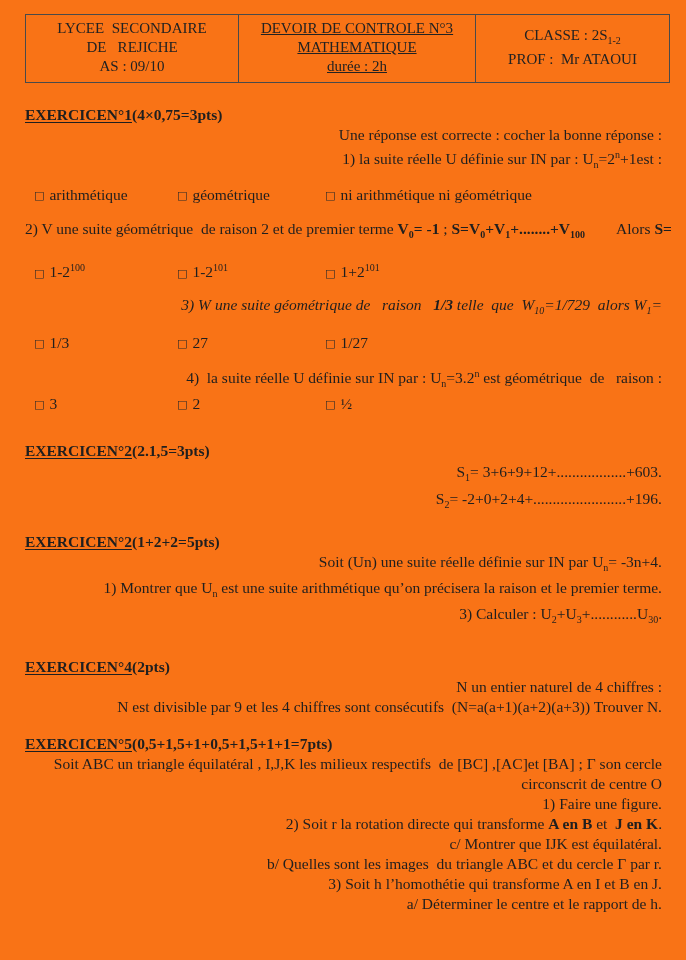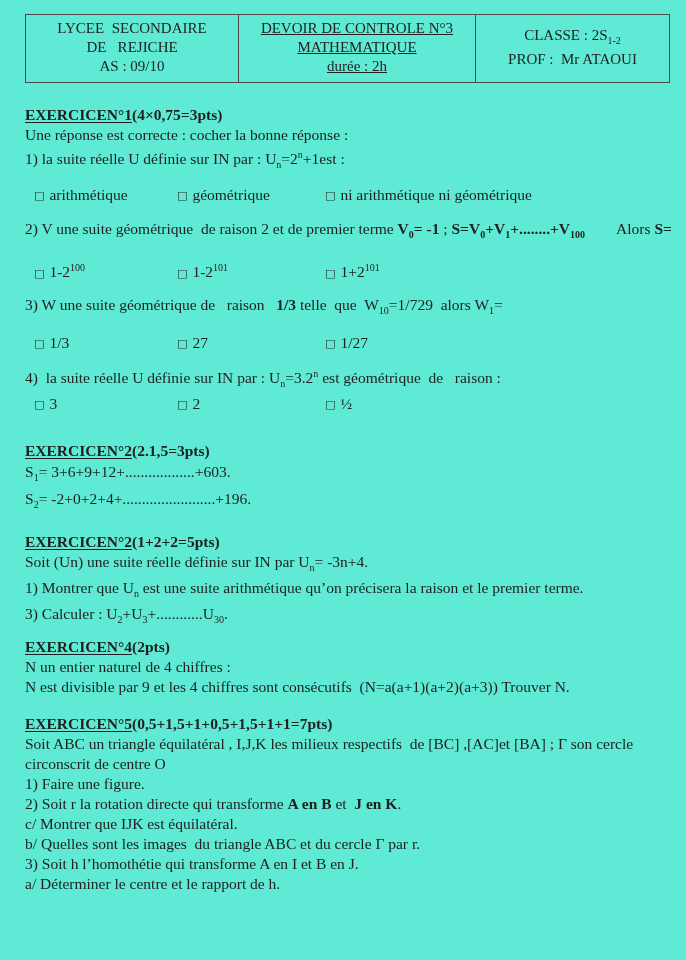--- a/index.html
+++ b/index.html
@@ -1,21 +1,21 @@
 <!DOCTYPE html>
 <html><head>
 <meta charset="utf-8">
 <style>
   html,body{margin:0;padding:0;background:#ffffff;}
   .page{
     position:relative;
     width:686px;height:960px;
     box-sizing:border-box;
     padding:14px 24px 0 25px;
-    background:#5eead4;
+    background:#f97316;
     font-family:"Liberation Serif","DejaVu Serif",serif;
     font-size:15.5px;
     color:#1f1f1f;
     overflow:hidden;
   }
   table.hdr{
     border-collapse:collapse;
     width:637px;
     table-layout:fixed;
   }
@@ -25,42 +25,42 @@
     vertical-align:middle;
     padding:4px 2px 6px 2px;
     font-size:15px;
     line-height:19px;
     color:#222;
   }
   td.c1{width:208px;} td.c2{width:232px;text-decoration:underline;} td.c3{width:189px;}
   .ex{margin:0;}
   .ex-head{font-weight:bold;line-height:20px;white-space:nowrap;}
   .ex-head .t{text-decoration:underline;text-underline-offset:2px;}
-  .line{line-height:20px;white-space:nowrap;}
+  .line{line-height:20px;white-space:nowrap;text-align:right;}
   sub,sup{font-size:10px;}
   .opts{display:flex;align-items:baseline;padding-left:9px;line-height:20px;}
   .opt{display:inline-flex;align-items:baseline;}
   .opt.col1{width:143px;} .opt.col2{width:148px;}
   .cb{
     font-family:"DejaVu Sans",sans-serif;
     font-size:11px;
     margin-right:5px;
     position:relative;top:-1px;
     color:#2a2a2a;
   }
   .mt-ex1{margin-top:22px;}
   .m-q1opts{margin-top:10px;}
   .m-q2{margin-top:12px;}
   .m-q2opts{margin-top:13px;}
-  .m-q3{margin-top:10px;}
+  .m-q3{margin-top:10px;font-style:italic;}
   .m-q3opts{margin-top:12px;}
   .m-q4{margin-top:9px;}
   .mt-ex2{margin-top:25px;}
   .mt-ex3{margin-top:17px;}
-  .mt-ex4{margin-top:7px;}
+  .mt-ex4{margin-top:27px;}
   .mt-ex5{margin-top:17px;}
   .sum-line{line-height:21px;}
 </style>
 </head>
 <body>
 
 <div class="page">
 
   <table class="hdr">
     <tbody>

